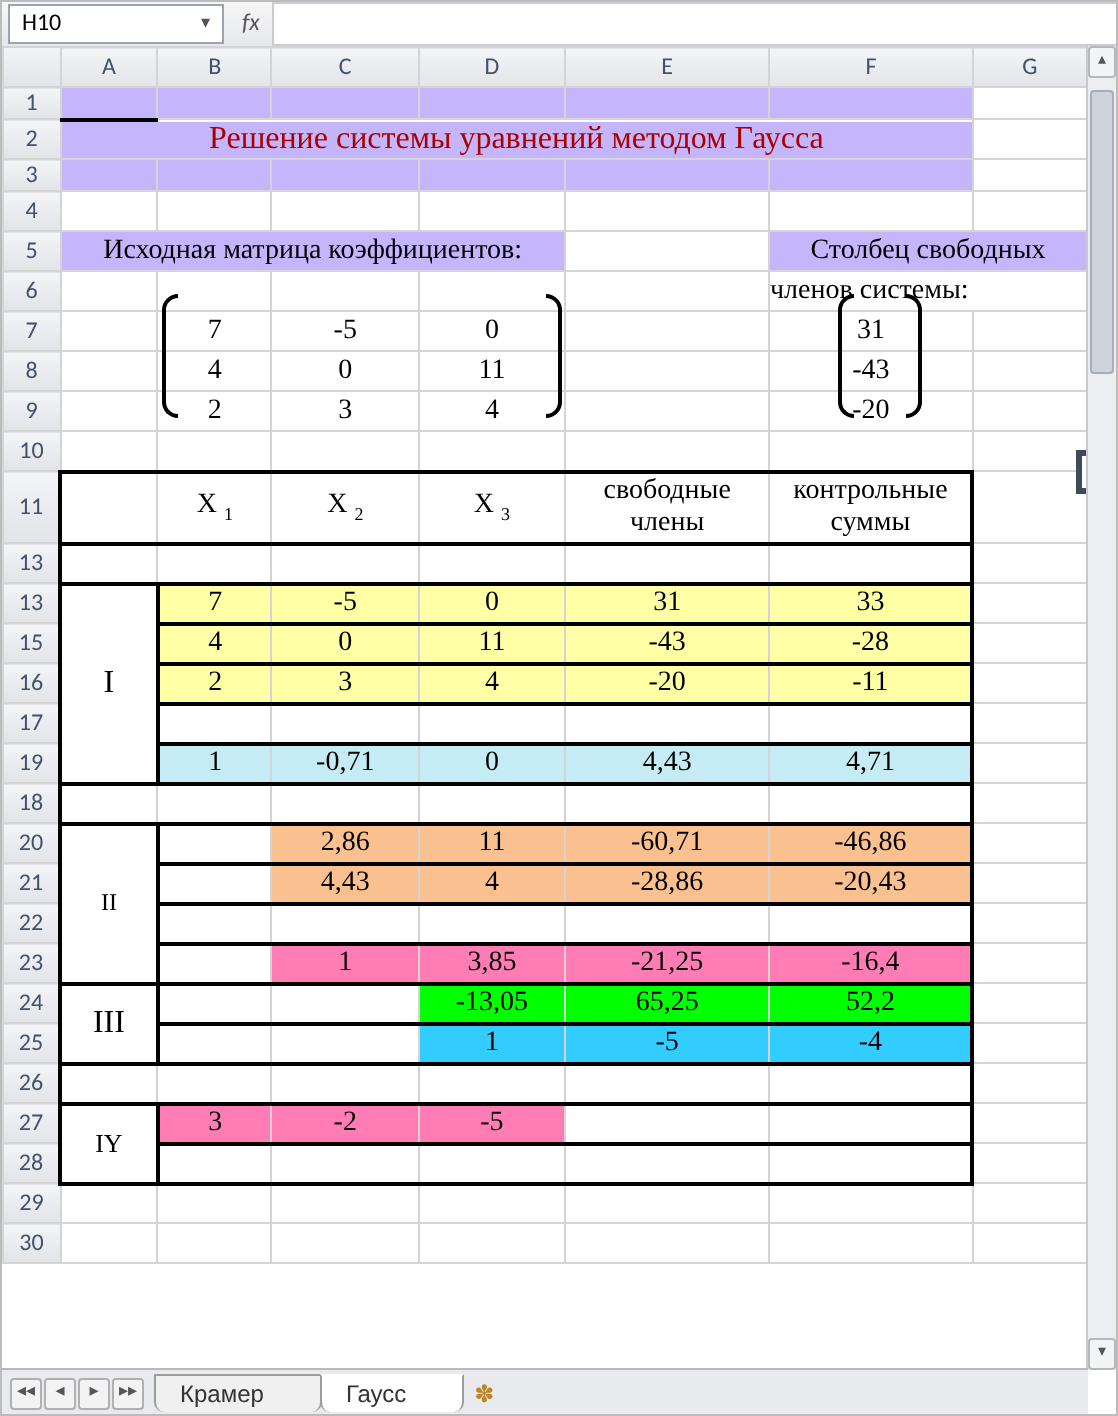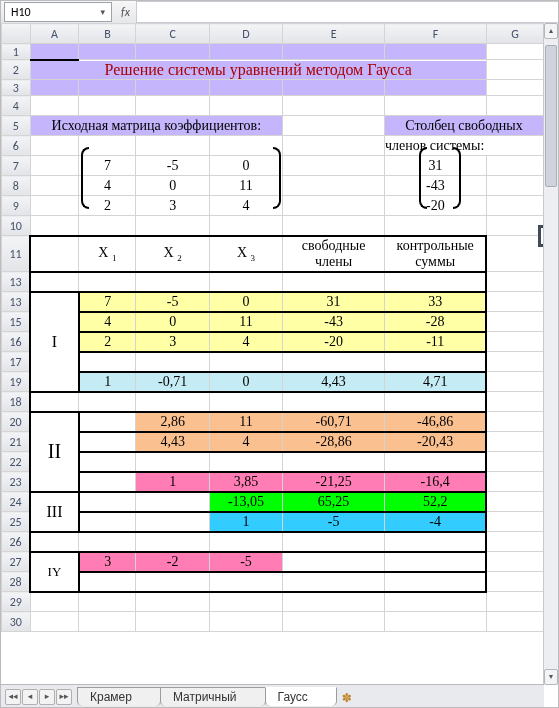--- a/index.html
+++ b/index.html
@@ -392,21 +392,21 @@
             <td class="bB bT"></td>
             <td class="bB bT"></td>
             <td class="bB bT"></td>
             <td class="bB bT"></td>
             <td class="bB bT bR"></td>
       <td></td>
     </tr>
 
     <tr>
       <th class="rowhead">20</th>
-      <td class="bL serif" rowspan="4" style="font-size:20px">II</td>
+      <td class="bL serif" rowspan="4" style="font-size:12px">II</td>
       <td class="bL bB"></td>
       <td class="orange bB">2,86</td>
       <td class="orange bB">11</td>
       <td class="orange bB">-60,71</td>
       <td class="orange bB bR">-46,86</td>
       <td></td>
     </tr>
     <tr>
       <th class="rowhead">21</th>
       <td class="bL bB"></td>
@@ -524,18 +524,17 @@
   </div>
 
   <div class="tabs-area">
     <div class="nav-btns">
       <span>◂◂</span>
       <span>◂</span>
       <span>▸</span>
       <span>▸▸</span>
     </div>
     <div class="tab">Крамер</div>
-    <div class="tab">Матричный</div>
     <div class="tab active">Гаусс</div>
     <div class="tab-add">✽</div>
   </div>
 
 </div>
 
 </body></html>

